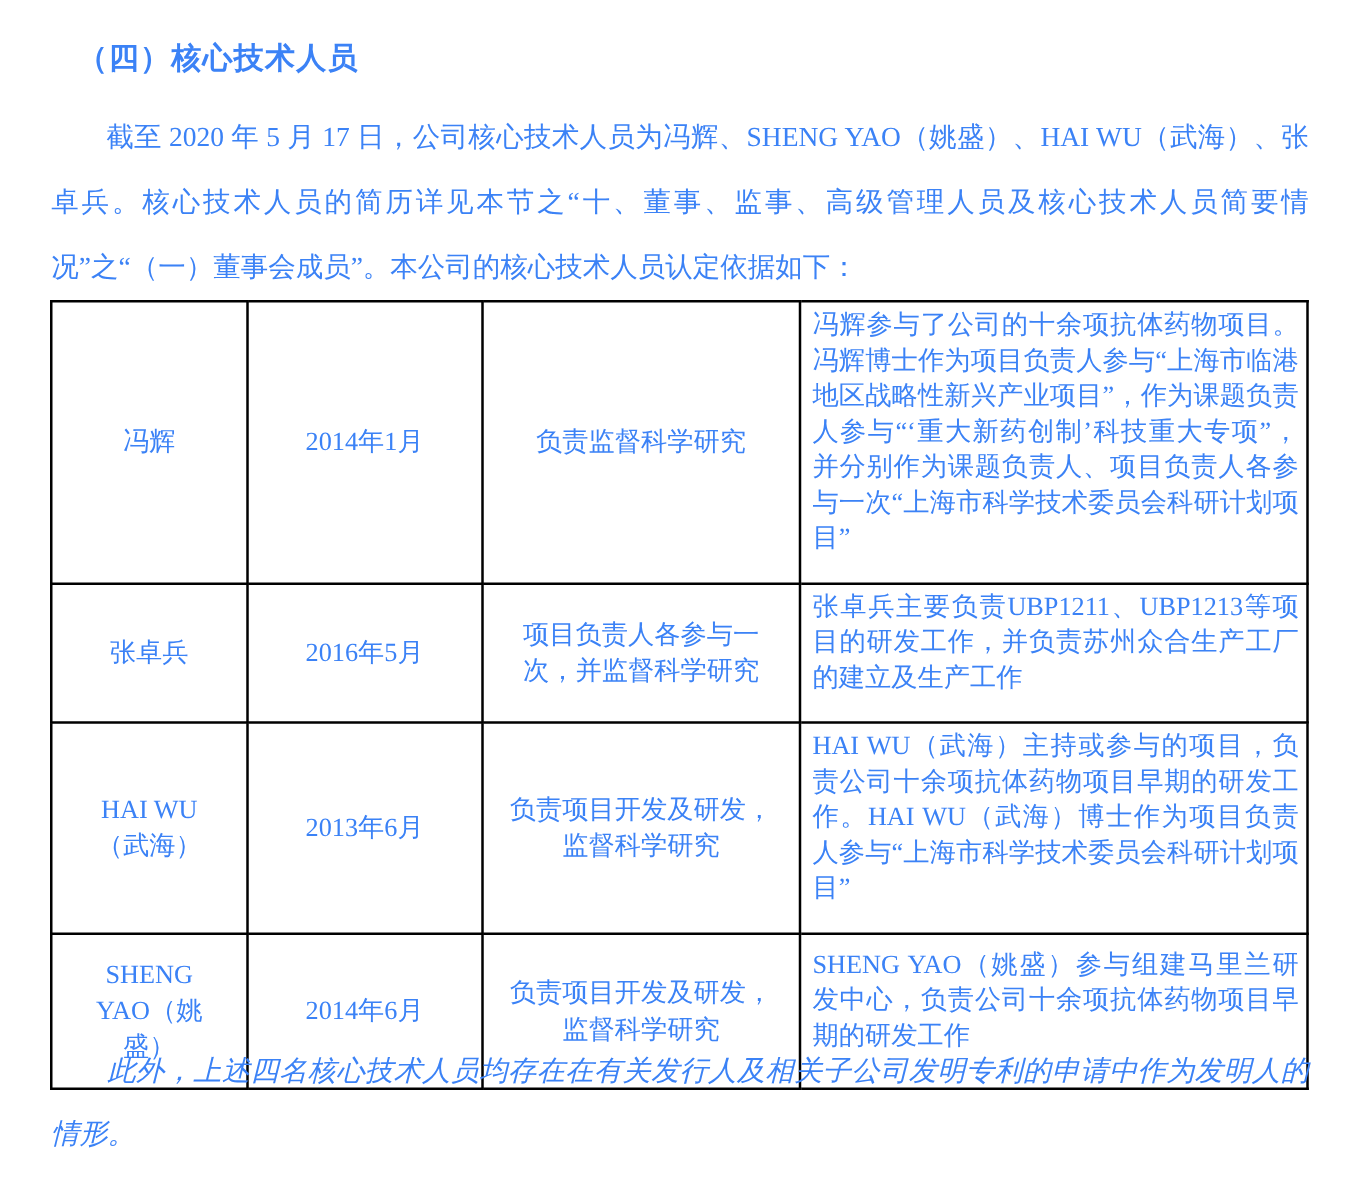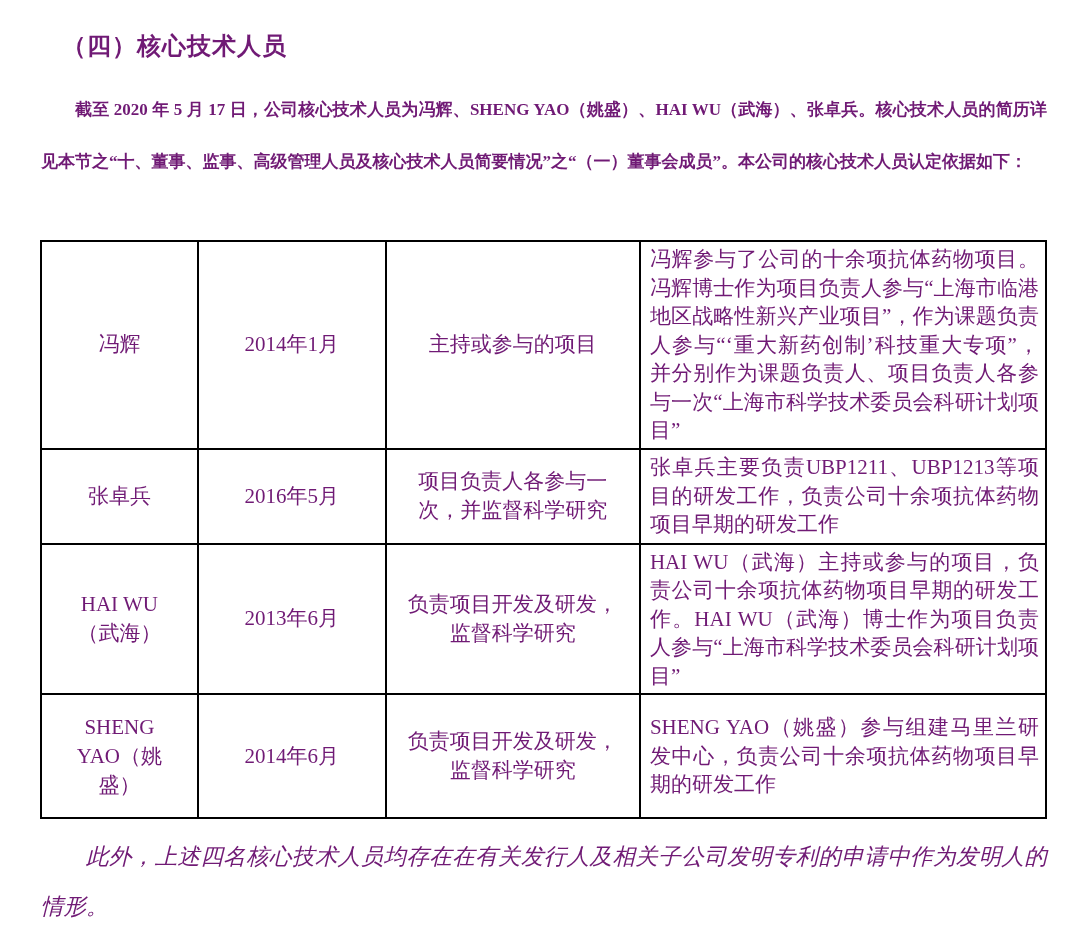--- a/index.html
+++ b/index.html
@@ -2,43 +2,42 @@
 <html><head>
 <meta charset="utf-8">
 <style>
   * { margin: 0; padding: 0; box-sizing: border-box; }
   html, body { background: #ffffff; }
   .page {
     position: relative;
     width: 1080px;
     height: 942px;
     background: #ffffff;
-    color: #701a75;
+    color: #3b82f6;
     font-family: "Liberation Serif", "DejaVu Serif", serif;
     overflow: hidden;
   }
   .doc-heading {
     position: absolute;
     left: 62px;
     top: 30px;
     font-family: "Liberation Sans", "DejaVu Sans", sans-serif;
     font-weight: bold;
     font-size: 24px;
     letter-spacing: 1px;
   }
   .intro-para {
     position: absolute;
     left: 41px;
     top: 84px;
     width: 1006px;
-    font-size: 17px;
+    font-size: 22px;
     line-height: 52px;
     text-align: justify;
     text-indent: 2em;
-    font-weight: bold;
   }
   .core-table {
     position: absolute;
     left: 40px;
     top: 240px;
     width: 1007px;
     border-collapse: collapse;
     table-layout: fixed;
   }
   .core-table th, .core-table td {
@@ -54,21 +53,21 @@
     padding: 2px 6px;
   }
   .cell-center {
     text-align: center;
     line-height: 29px;
     padding: 2px 20px;
   }
   .cell-projects {
     text-align: left;
     line-height: 28.5px;
-    padding: 3px 6px 3px 9px;
+    padding: 3px 6px 21px 9px;
     text-align: justify;
   }
   .row-header   { height: 62px; }
   .row-feng     { height: 202px; }
   .row-zhang    { height: 95px; }
   .row-hai      { height: 137px; }
   .row-sheng    { height: 124px; margin-top: 16px; }
   .footer-para {
     position: absolute;
     left: 41px;
@@ -95,29 +94,29 @@
       <col style="width: 15.6%">
       <col style="width: 18.7%">
       <col style="width: 25.3%">
       <col style="width: 40.4%">
     </colgroup>
     <tbody>
 
       <tr class="row-feng">
         <td class="cell-center">冯辉</td>
         <td class="cell-center">2014年1月</td>
-        <td class="cell-center">主持或参与的项目</td>
+        <td class="cell-center">负责监督科学研究</td>
         <td class="cell-projects">冯辉参与了公司的十余项抗体药物项目。冯辉博士作为项目负责人参与“上海市临港地区战略性新兴产业项目”，作为课题负责人参与“‘重大新药创制’科技重大专项”，并分别作为课题负责人、项目负责人各参与一次“上海市科学技术委员会科研计划项目”</td>
       </tr>
 
       <tr class="row-zhang">
         <td class="cell-center">张卓兵</td>
         <td class="cell-center">2016年5月</td>
         <td class="cell-center">项目负责人各参与一次，并监督科学研究</td>
-        <td class="cell-projects">张卓兵主要负责UBP1211、UBP1213等项目的研发工作，负责公司十余项抗体药物项目早期的研发工作</td>
+        <td class="cell-projects">张卓兵主要负责UBP1211、UBP1213等项目的研发工作，并负责苏州众合生产工厂的建立及生产工作</td>
       </tr>
 
       <tr class="row-hai">
         <td class="cell-center">HAI WU（武海）</td>
         <td class="cell-center">2013年6月</td>
         <td class="cell-center">负责项目开发及研发，监督科学研究</td>
         <td class="cell-projects">HAI WU（武海）主持或参与的项目，负责公司十余项抗体药物项目早期的研发工作。HAI WU（武海）博士作为项目负责人参与“上海市科学技术委员会科研计划项目”</td>
       </tr>
 
       <tr class="row-sheng">

